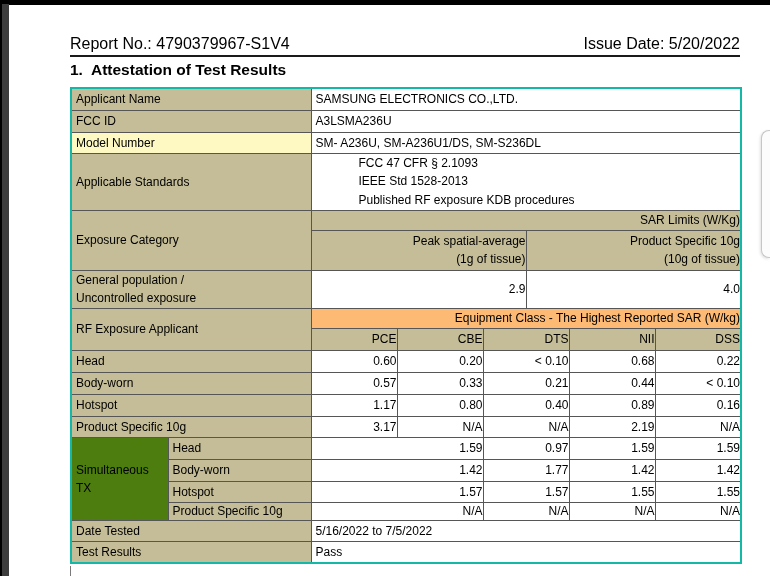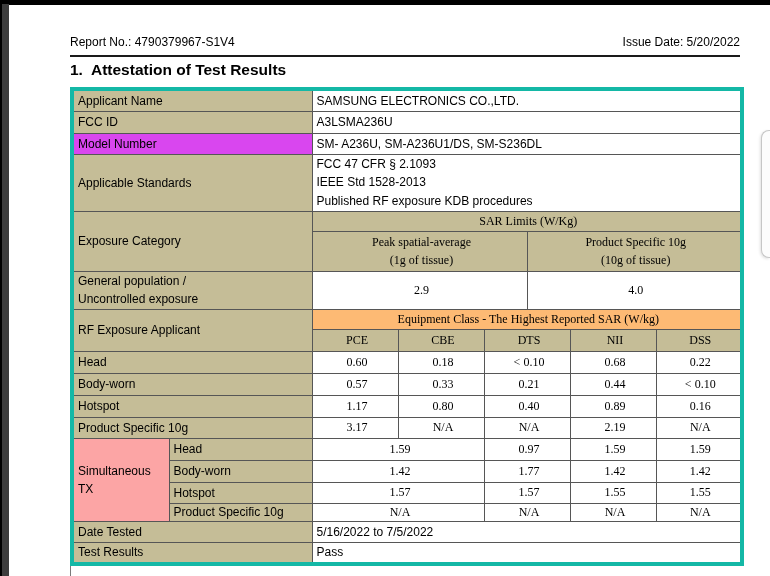--- a/index.html
+++ b/index.html
@@ -5,43 +5,43 @@
   html,body{margin:0;padding:0;}
   body{
     width:770px;height:576px;overflow:hidden;position:relative;
     background:#000;font-family:"Liberation Sans",sans-serif;color:#000;
   }
   .left-frame{position:absolute;left:2px;top:4px;width:7px;height:572px;background:#3d3d3d;}
   .page{position:absolute;left:9px;top:5px;width:761px;height:571px;background:#fff;}
   .content{position:absolute;left:61px;top:0;width:670px;}
   .report-header{
     position:absolute;top:28px;left:0;width:670px;height:22px;
-    border-bottom:2px solid #1a1a1a;font-size:12px;
+    border-bottom:2px solid #1a1a1a;font-size:16px;
   }
   .report-no{position:absolute;left:0;top:2px;}
   .issue-date{position:absolute;right:0;top:2px;}
   .doc-title{
     position:absolute;top:56px;left:0;font-size:15.5px;font-weight:bold;white-space:pre;
   }
   table.sar{
     position:absolute;top:82px;left:0;border-collapse:collapse;table-layout:fixed;
     width:670px;font-size:12px;
   }
   table.sar td{
     border:1px solid #565656;padding:0 0 0 4px;vertical-align:middle;
     overflow:hidden;white-space:nowrap;
   }
-  table.sar{border:4px solid #14b8a6;}
+  table.sar{border:2px solid #14b8a6;}
   td.tan{background:#c5bd97;}
-  td.c{text-align:center;padding:0;font-family:Liberation Serif, serif;}
+  td.c{text-align:right;padding:0;}
   td.val{padding-left:7px;}
   td.top{vertical-align:top;padding-top:2px;}
   td.hv{border-left:2px solid #1c1c1c;}
   .line{display:block;line-height:18px;}
-  .std-line{display:block;line-height:18.5px;}
+  .std-line{display:block;line-height:18.5px;margin-left:43px;}
   
   .scroll-thumb{
     position:absolute;right:0;top:130px;width:8px;height:126px;
     background:#fcfcfc;border:1px solid #c6c6c6;border-right:none;
     border-radius:8px 0 0 8px;box-shadow:-1px 1px 3px rgba(0,0,0,0.12);
   }
   .next-box-stub{position:absolute;left:61px;top:561px;width:1px;height:10px;background:#7a7a7a;}
 </style>
 </head>
 <body>
@@ -75,21 +75,21 @@
         <td class="tan" colspan="2" style="background: rgb(197, 189, 151);">Applicant Name</td>
         <td class="val" colspan="6">SAMSUNG ELECTRONICS CO.,LTD.</td>
       </tr>
 
       <tr style="height:22px">
         <td class="tan" colspan="2" style="background: rgb(197, 189, 151);">FCC ID</td>
         <td class="val" colspan="6">A3LSMA236U</td>
       </tr>
 
       <tr style="height:21px">
-        <td class="tan" colspan="2" style="background: #d946ef;">Model Number</td>
+        <td class="tan" colspan="2" style="background: #fef9c3;">Model Number</td>
         <td class="val" colspan="6">SM- A236U, SM-A236U1/DS, SM-S236DL</td>
       </tr>
 
       <tr style="height:57px">
         <td class="tan top" colspan="2" style="background: rgb(197, 189, 151); margin-top: 8px;">Applicable Standards</td>
         <td class="val" colspan="6">
           <span class="std-line">FCC 47 CFR § 2.1093</span>
           <span class="std-line">IEEE Std 1528-2013</span>
           <span class="std-line">Published RF exposure KDB procedures</span>
         </td>
@@ -127,21 +127,21 @@
         <td class="tan c" style="background: rgb(197, 189, 151);">PCE</td>
         <td class="tan c" style="background: rgb(197, 189, 151);">CBE</td>
         <td class="tan c hv" colspan="2" style="background: rgb(197, 189, 151);">DTS</td>
         <td class="tan c" style="background: rgb(197, 189, 151);">NII</td>
         <td class="tan c" style="background: rgb(197, 189, 151); margin-left: 12px;">DSS</td>
       </tr>
 
       <tr style="height:22px">
         <td class="tan" colspan="2" style="background: rgb(197, 189, 151);">Head</td>
         <td class="c">0.60</td>
-        <td class="c">0.18</td>
+        <td class="c">0.20</td>
         <td class="c hv" colspan="2">&lt; 0.10</td>
         <td class="c">0.68</td>
         <td class="c">0.22</td>
       </tr>
 
       <tr style="height:22px">
         <td class="tan" colspan="2" style="background: rgb(197, 189, 151);">Body-worn</td>
         <td class="c">0.57</td>
         <td class="c">0.33</td>
         <td class="c hv" colspan="2">0.21</td>
@@ -161,21 +161,21 @@
       <tr style="height:21px">
         <td class="tan" colspan="2" style="background: rgb(197, 189, 151);">Product Specific 10g</td>
         <td class="c">3.17</td>
         <td class="c">N/A</td>
         <td class="c hv" colspan="2">N/A</td>
         <td class="c">2.19</td>
         <td class="c">N/A</td>
       </tr>
 
       <tr style="height:22px">
-        <td class="tan" rowspan="4" style="background: #fca5a5;">
+        <td class="tan" rowspan="4" style="background: #4d7c0f;">
           <span class="line">Simultaneous</span>
           <span class="line">TX</span>
         </td>
         <td class="tan" style="background: rgb(197, 189, 151);">Head</td>
         <td class="c" colspan="2">1.59</td>
         <td class="c hv" colspan="2">0.97</td>
         <td class="c">1.59</td>
         <td class="c">1.59</td>
       </tr>
       <tr style="height:22px">

